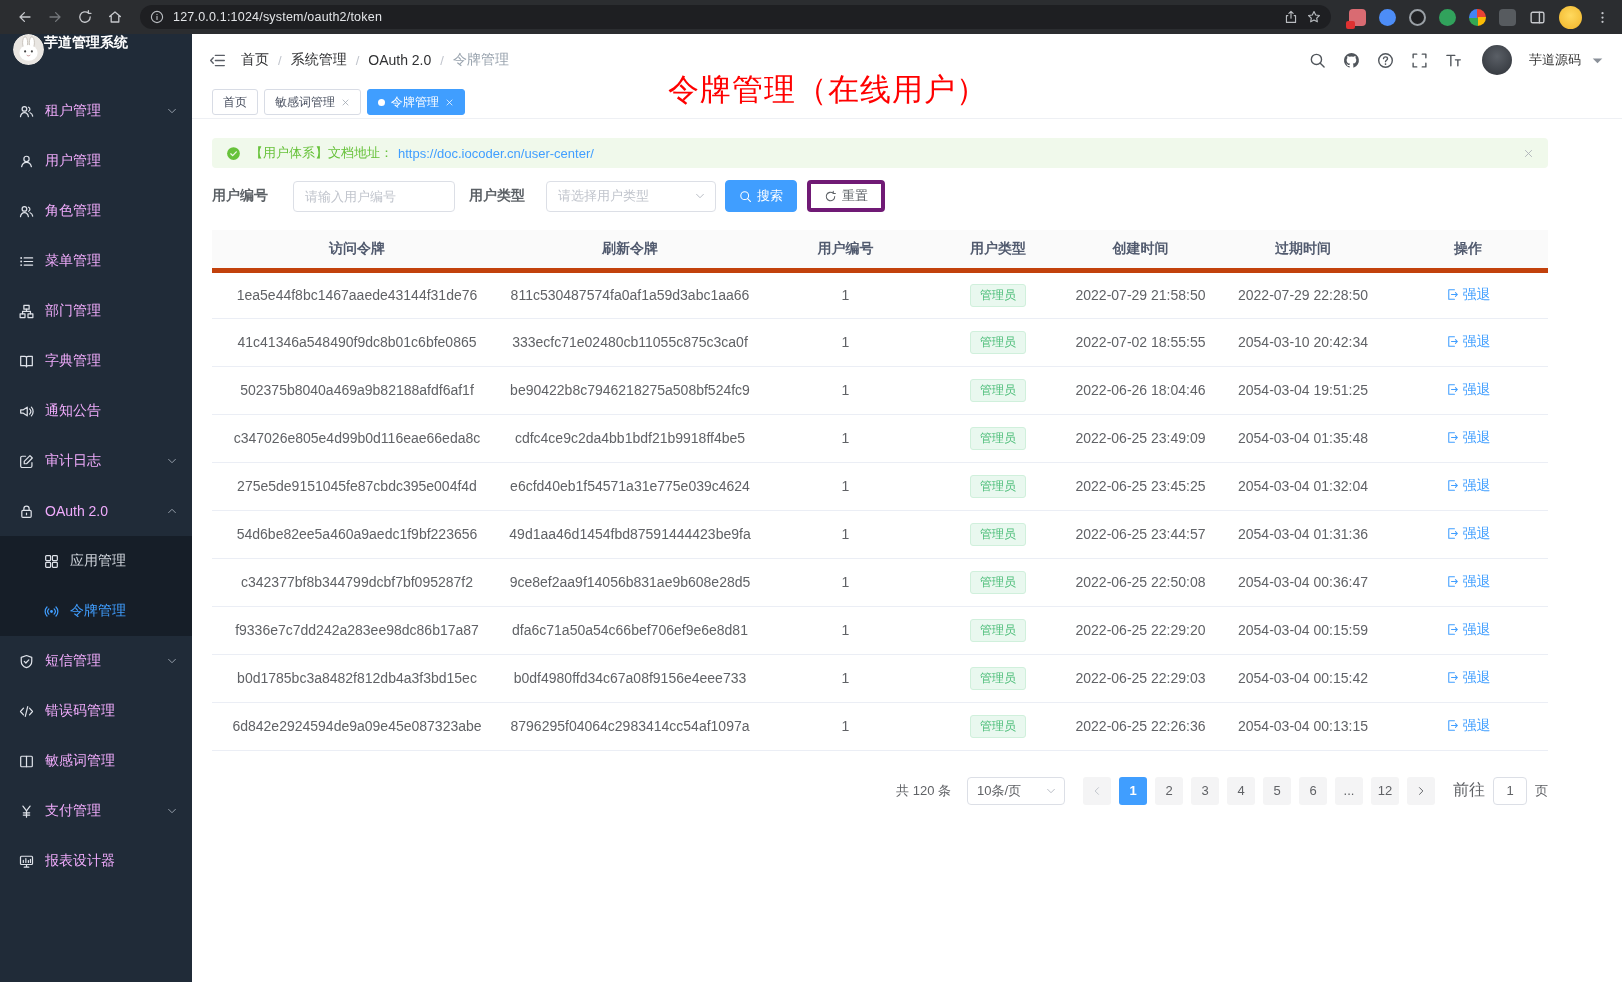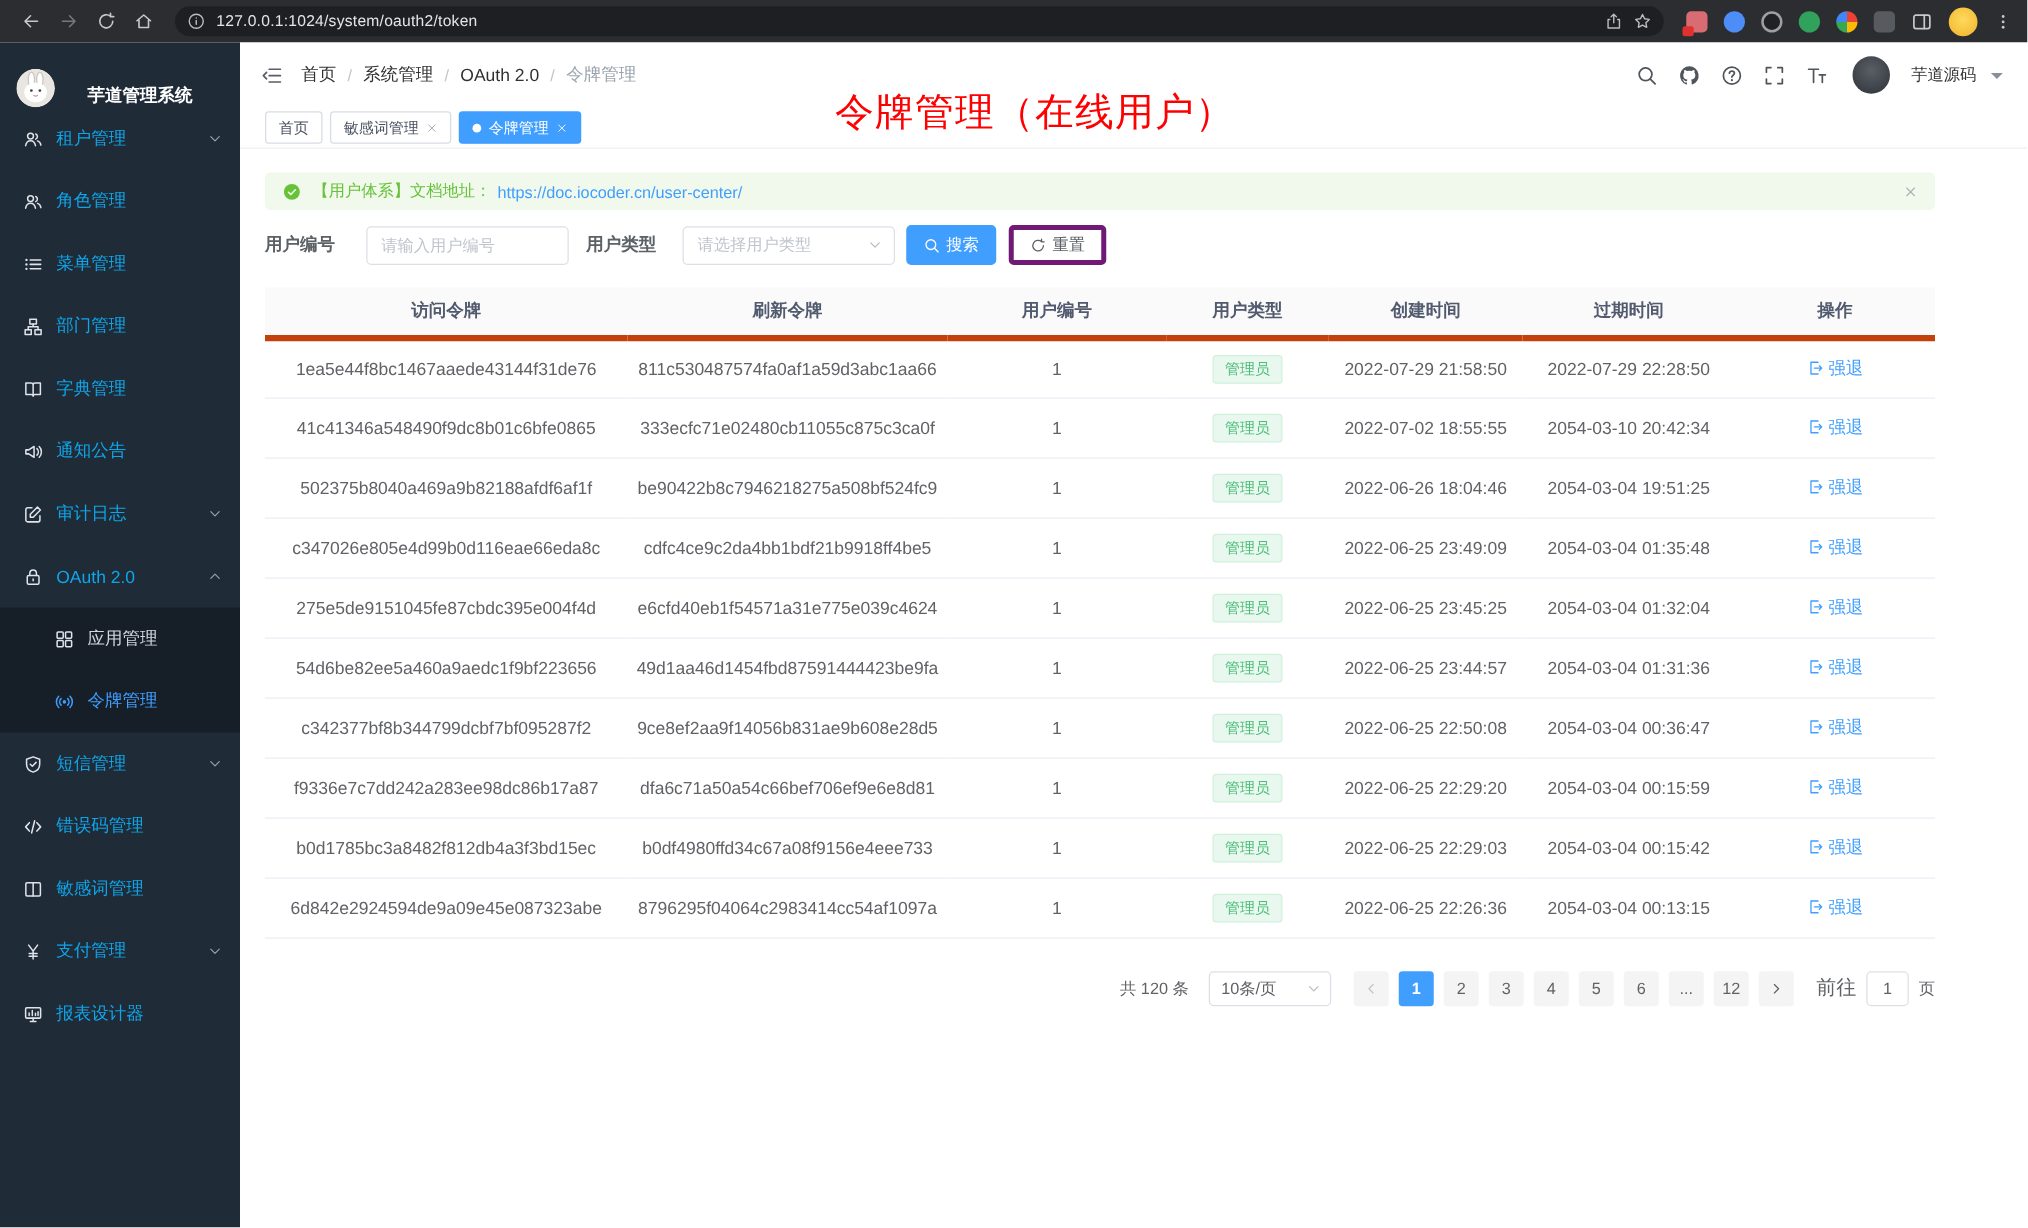--- a/index.html
+++ b/index.html
@@ -26,24 +26,24 @@
 .ext-green{background:#31a25c}
 .ext-wheel{background:conic-gradient(#ea4335 0 25%,#fbbc05 0 50%,#34a853 0 75%,#4285f4 0 100%)}
 .ext-paw{background:#575b5f}
 .panel-ic{font-size:17px;color:#c6c8cc;cursor:pointer}
 .browser-avatar{width:23px;height:23px;border-radius:50%;background:radial-gradient(circle at 50% 42%,#ffd95e,#f0b429);cursor:pointer}
 .kebab{font-size:15px;color:#c6c8cc;cursor:pointer}
 
 
 .app{display:flex;height:948px}
 .sidebar{width:192px;background:#202b38;flex-shrink:0;overflow:hidden}
-.logo-row{height:52px;display:flex;align-items:flex-end;gap:26px;padding-left:13px}
+.logo-row{height:52px;display:flex;align-items:flex-start;gap:0;padding-left:13px}
 .logo-img{width:31px;height:31px;border-radius:50%;overflow:hidden;flex-shrink:0}
 .logo-title{font-size:14px;font-weight:700;color:#fff;white-space:nowrap}
-.menu-item{height:50px;display:flex;align-items:center;gap:11px;padding:0 14px 0 19px;color:#0ea5e9;font-size:14px;cursor:pointer;white-space:nowrap}
+.menu-item{height:50px;display:flex;align-items:center;gap:11px;padding:0 14px 0 19px;color:#f0abfc;font-size:14px;cursor:pointer;white-space:nowrap}
 .menu-item .icon{font-size:15px;color:#dfe3ea}
 .menu-item .chev{margin-left:auto;font-size:12px;color:#97a0ac}
 .chev.up svg{transform:rotate(180deg)}
 .submenu{background:#161e28}
 .menu-item.child{padding-left:44px;color:#d2d7de}
 .menu-item.active{color:#409eff}
 .menu-item.active .icon{color:#409eff}
 
 .main{flex:1;display:flex;flex-direction:column;background:#fff;position:relative}
 .topbar{height:52px;display:flex;align-items:center;padding:0 16px 0 17px;gap:15px}
@@ -203,20 +203,29 @@
             <span>租户管理</span>
             <span class="icon chev">
               <svg viewBox="0 0 16 16">
                 <path d="M3.5 5.8L8 10.3l4.5-4.5"></path>
               </svg>
             </span>
           </div>
           <div class="menu-item">
             <span class="icon">
               <svg viewBox="0 0 16 16">
+                <circle cx="8" cy="5.2" r="2.8"></circle>
+                <path d="M2.8 13.6c.7-3.3 3-4.6 5.2-4.6s4.5 1.3 5.2 4.6"></path>
+              </svg>
+            </span>
+            <span>用户管理</span>
+          </div>
+          <div class="menu-item">
+            <span class="icon">
+              <svg viewBox="0 0 16 16">
                 <circle cx="5.8" cy="5.2" r="2.5"></circle>
                 <path d="M1.6 13.4c.5-3 2.6-4.3 4.2-4.3s3.7 1.3 4.2 4.3"></path>
                 <path d="M10.2 3.4a2.4 2.4 0 0 1 0 4.4M11.8 9.3c1.5.5 2.5 1.7 2.8 3.6"></path>
               </svg>
             </span>
             <span>角色管理</span>
           </div>
           <div class="menu-item">
             <span class="icon">
               <svg viewBox="0 0 16 16">

